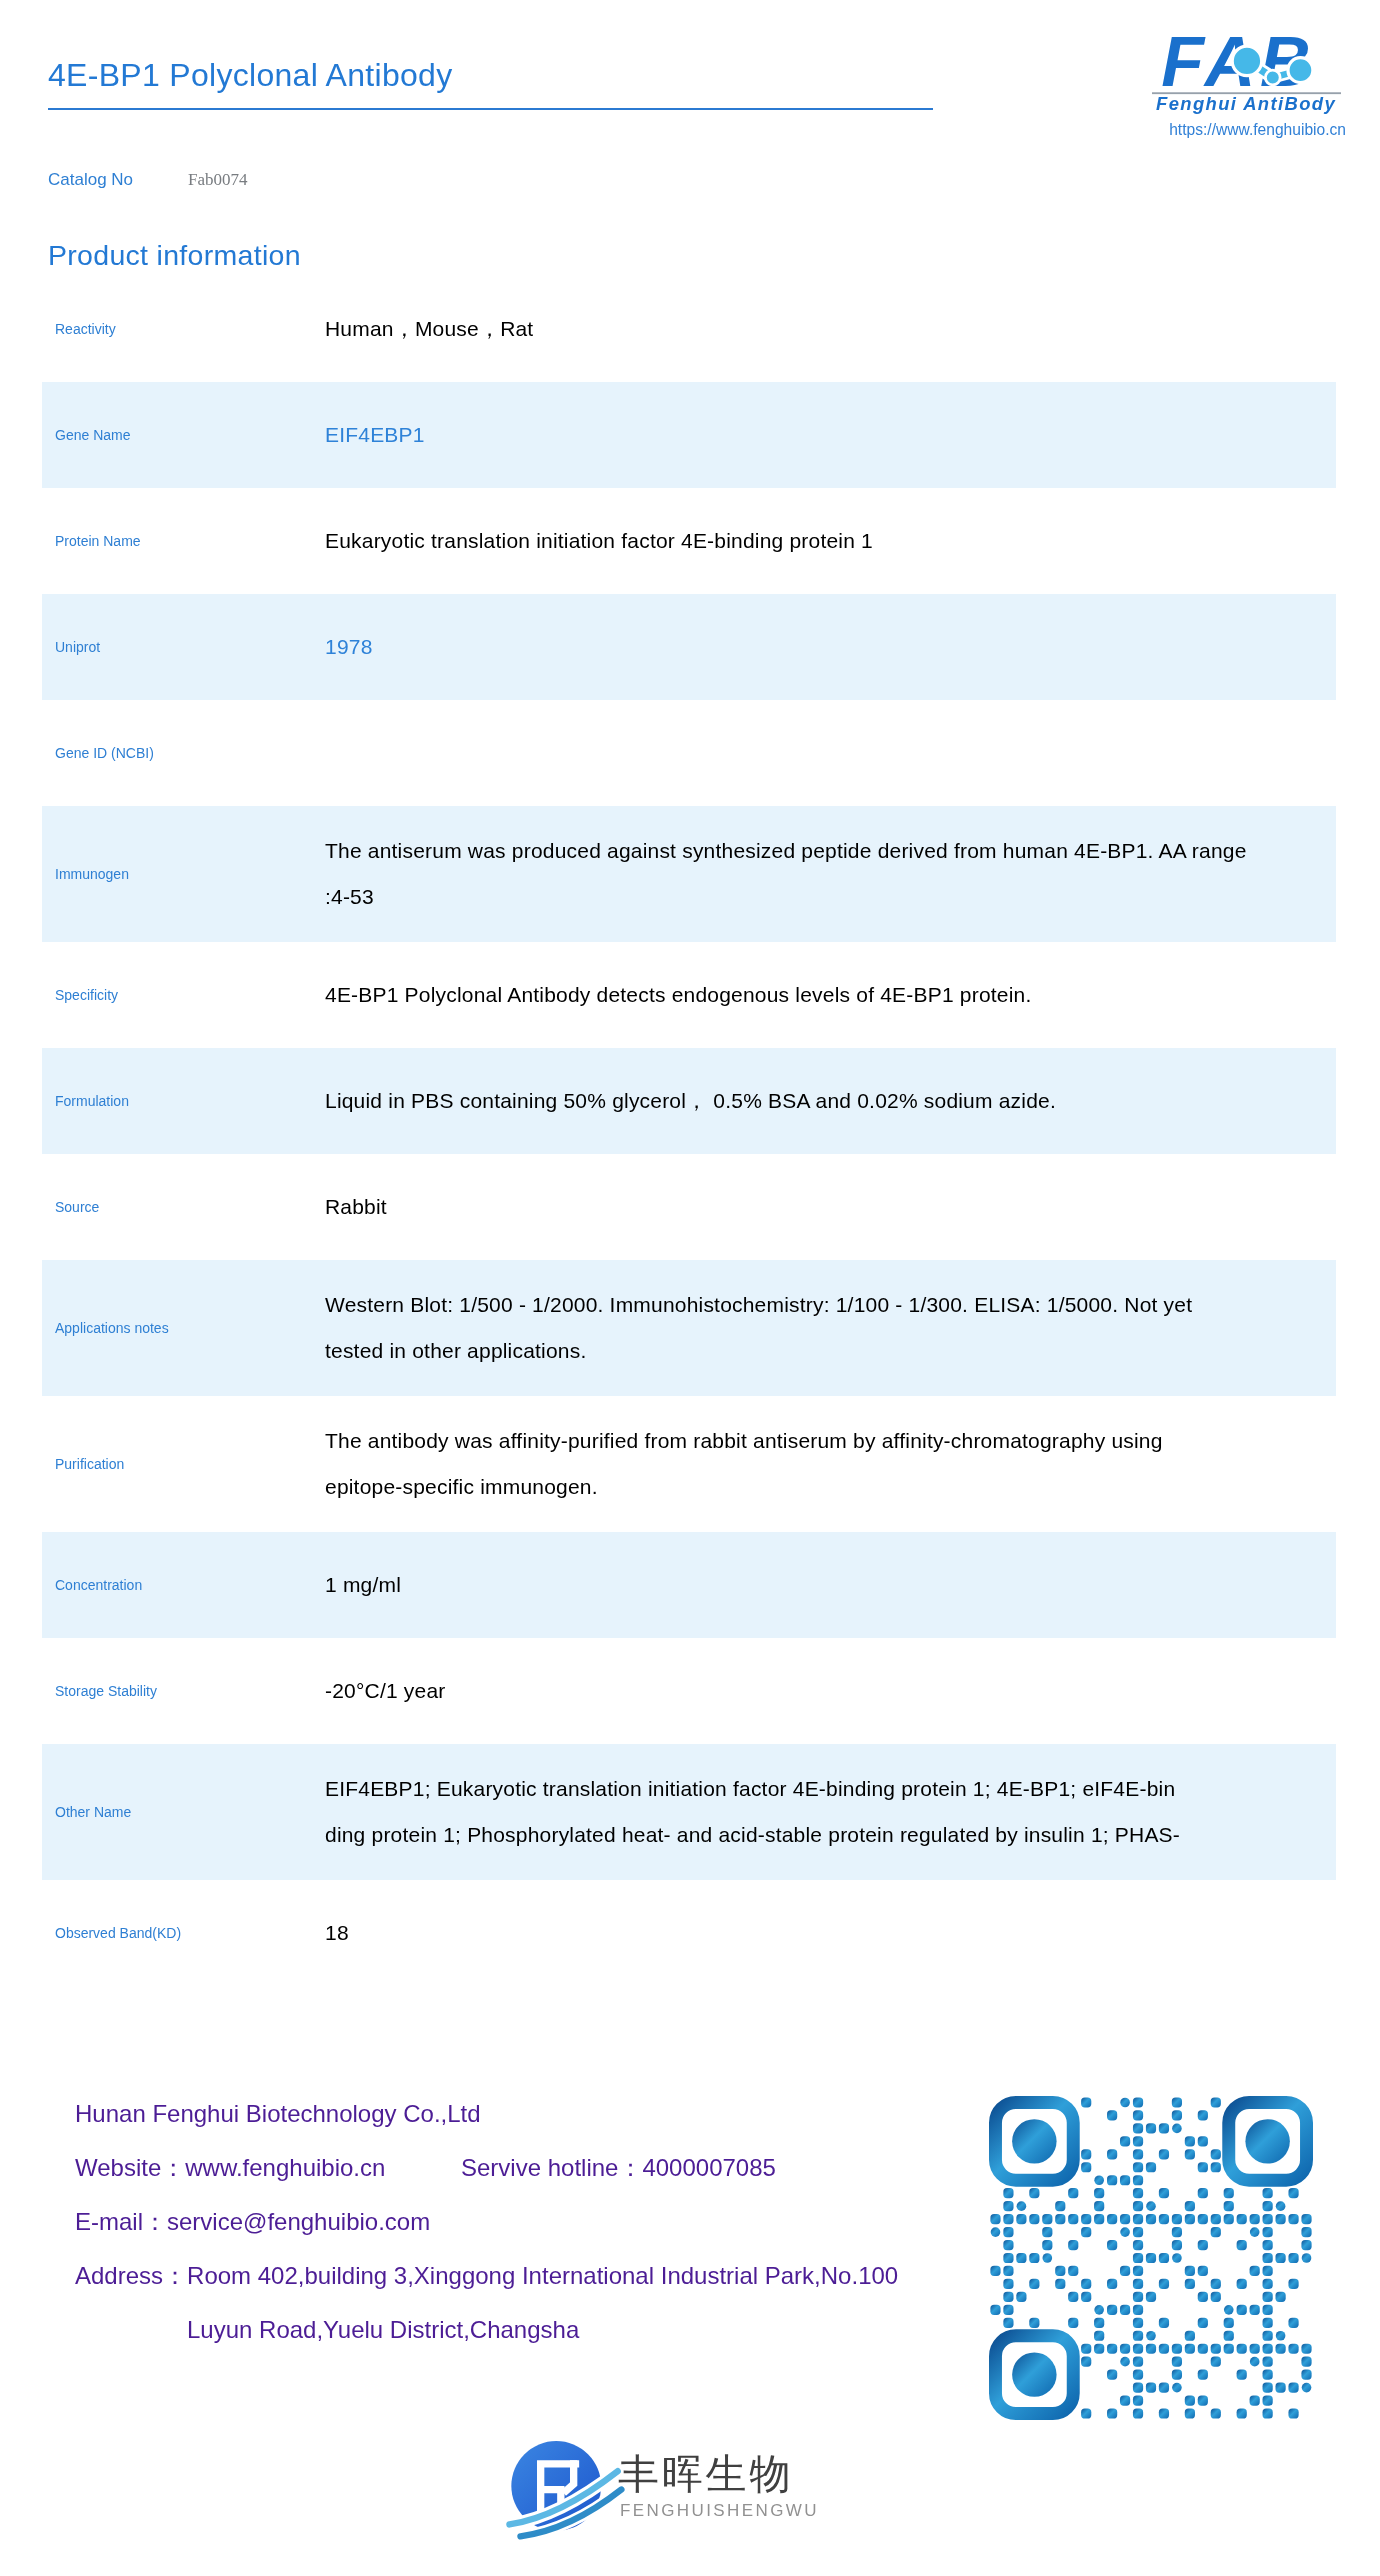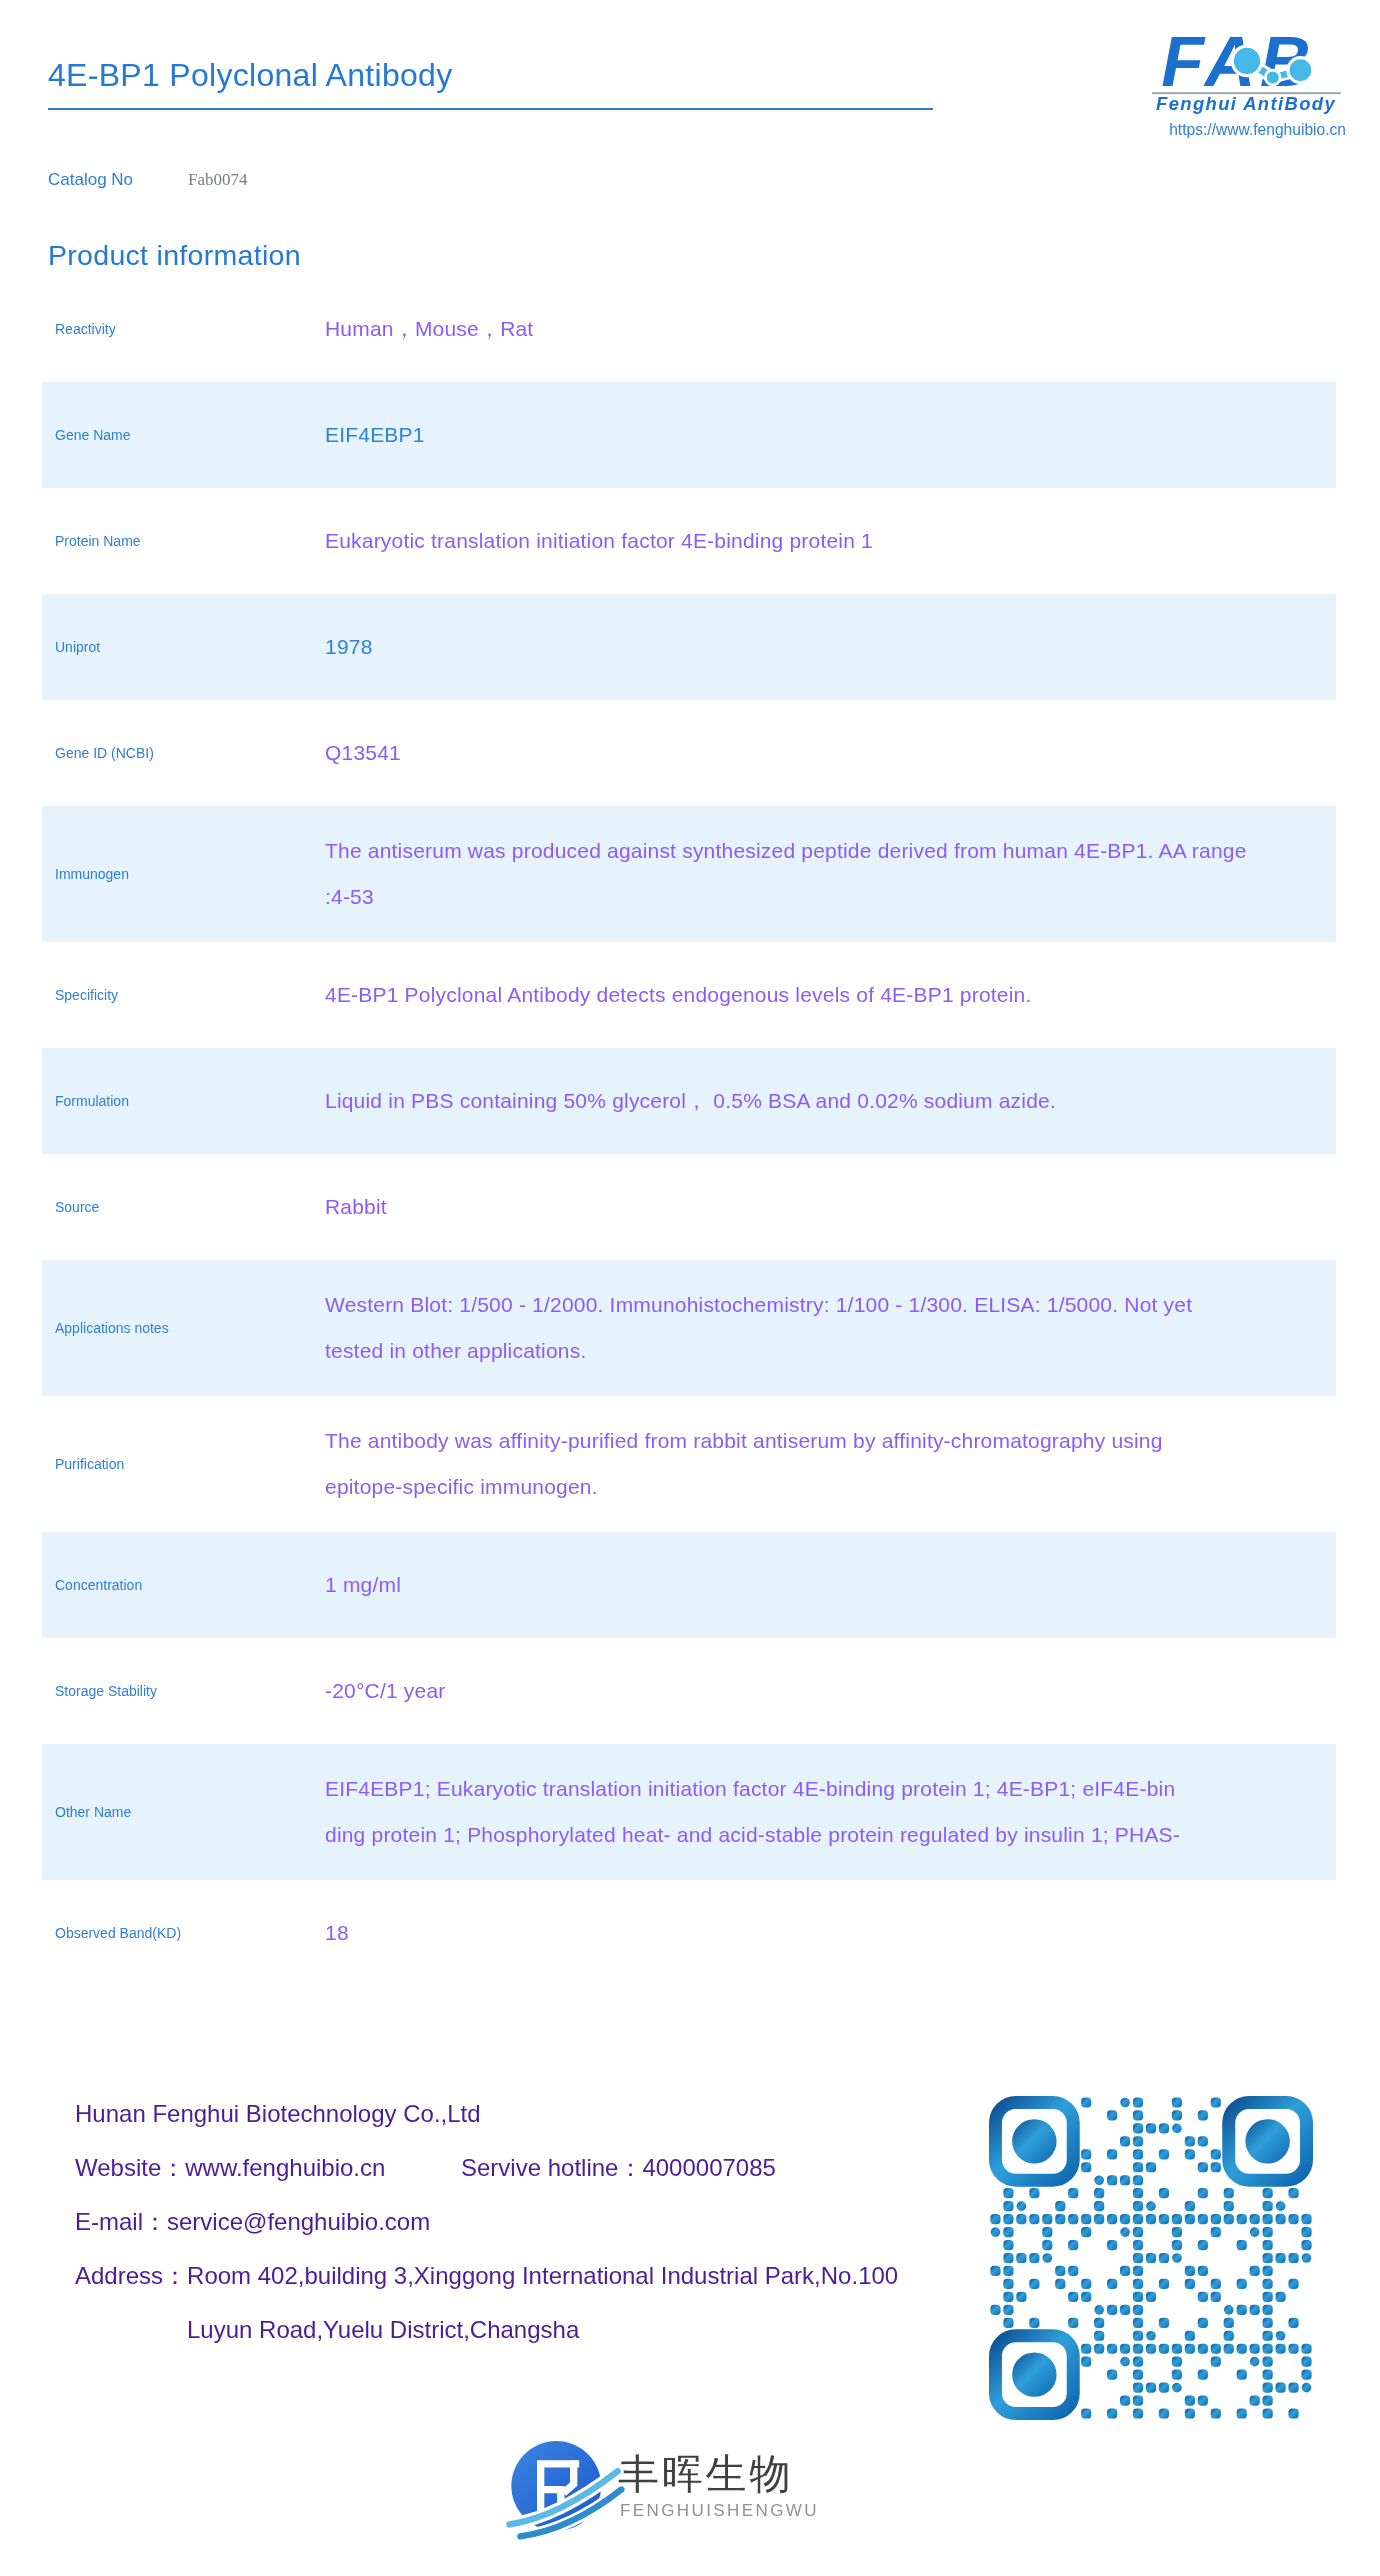--- a/index.html
+++ b/index.html
@@ -22,21 +22,21 @@
   .section-title{position:absolute;left:48px;top:239px;font-size:28.5px;font-weight:400;
                  color:#2379d4;letter-spacing:0.3px;}
   .section-rule{position:absolute;left:48px;top:282px;width:282px;height:2.8px;background:#2b7ad2;}
 
   
   .info-table{position:absolute;left:42px;top:276px;width:1294px;}
   .row{display:flex;align-items:center;min-height:106px;background:#ffffff;}
   .row:nth-child(even){background:#e6f3fc;}
   .cell-label{flex:0 0 270px;padding-left:13px;font-size:14px;color:#2e7fd3;}
   .cell-value{flex:1;padding:22px 20px 22px 0;font-size:21px;line-height:46px;
-              color:#8b5cf6;white-space:pre-line;letter-spacing:0.2px;}
+              color:#000000;white-space:pre-line;letter-spacing:0.2px;}
   .row.linkval .cell-value{color:#2e82d8;}
 
   
   .footer{position:absolute;left:75px;top:2087px;font-size:24px;color:#4c1d95;}
   .f-line{position:relative;height:54px;line-height:54px;white-space:nowrap;}
   .f-hotline{position:absolute;left:386px;top:0;}
   .f-indent{padding-left:112px;}
 
   .qr-wrap{position:absolute;left:989px;top:2096px;width:324px;height:324px;}
 
@@ -88,21 +88,20 @@
     <div class="row">
       <div class="cell-label">Protein Name</div>
       <div class="cell-value">Eukaryotic translation initiation factor 4E-binding protein 1</div>
     </div>
     <div class="row linkval">
       <div class="cell-label">Uniprot</div>
       <div class="cell-value">1978</div>
     </div>
     <div class="row">
       <div class="cell-label">Gene ID (NCBI)</div>
-      <div class="cell-value">Q13541</div>
     </div>
     <div class="row">
       <div class="cell-label">Immunogen</div>
       <div class="cell-value">The antiserum was produced against synthesized peptide derived from human 4E-BP1. AA range
 :4-53</div>
     </div>
     <div class="row">
       <div class="cell-label">Specificity</div>
       <div class="cell-value">4E-BP1 Polyclonal Antibody detects endogenous levels of 4E-BP1 protein.</div>
     </div>

